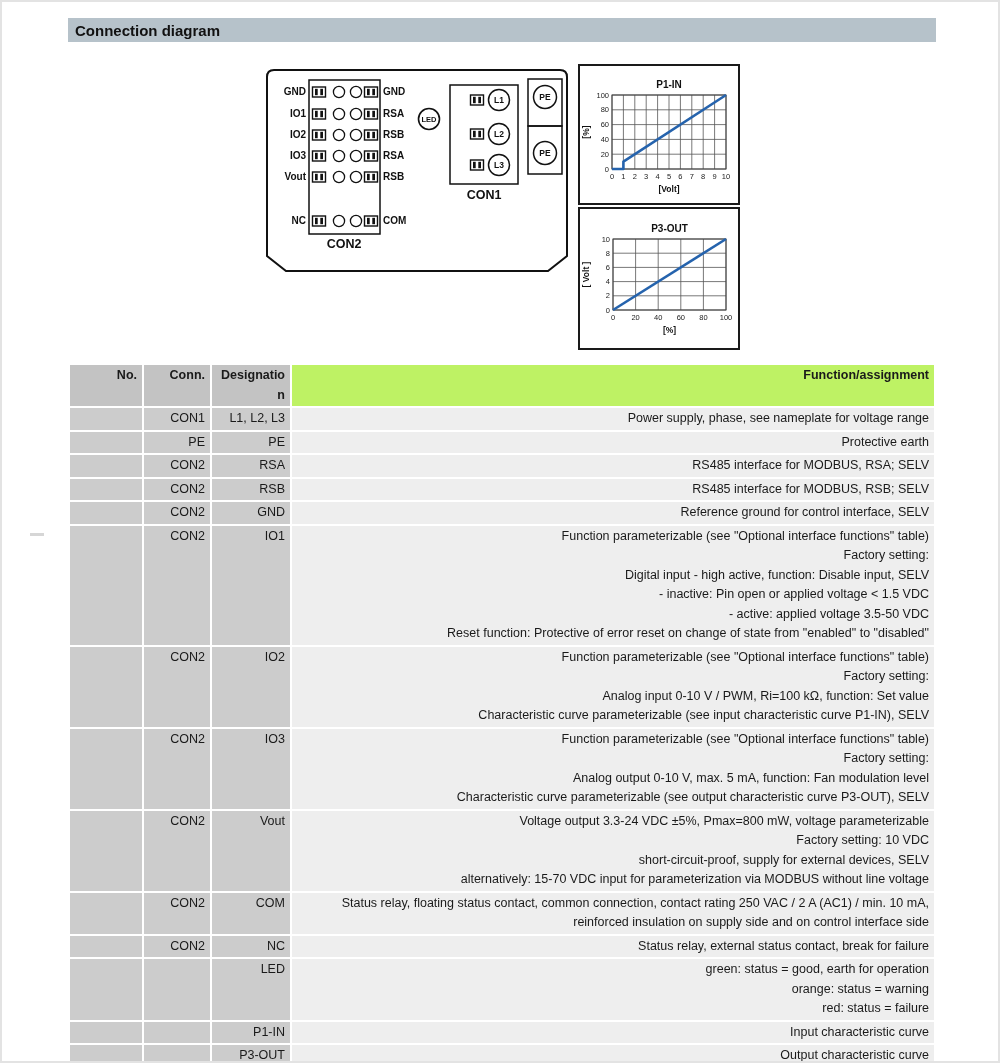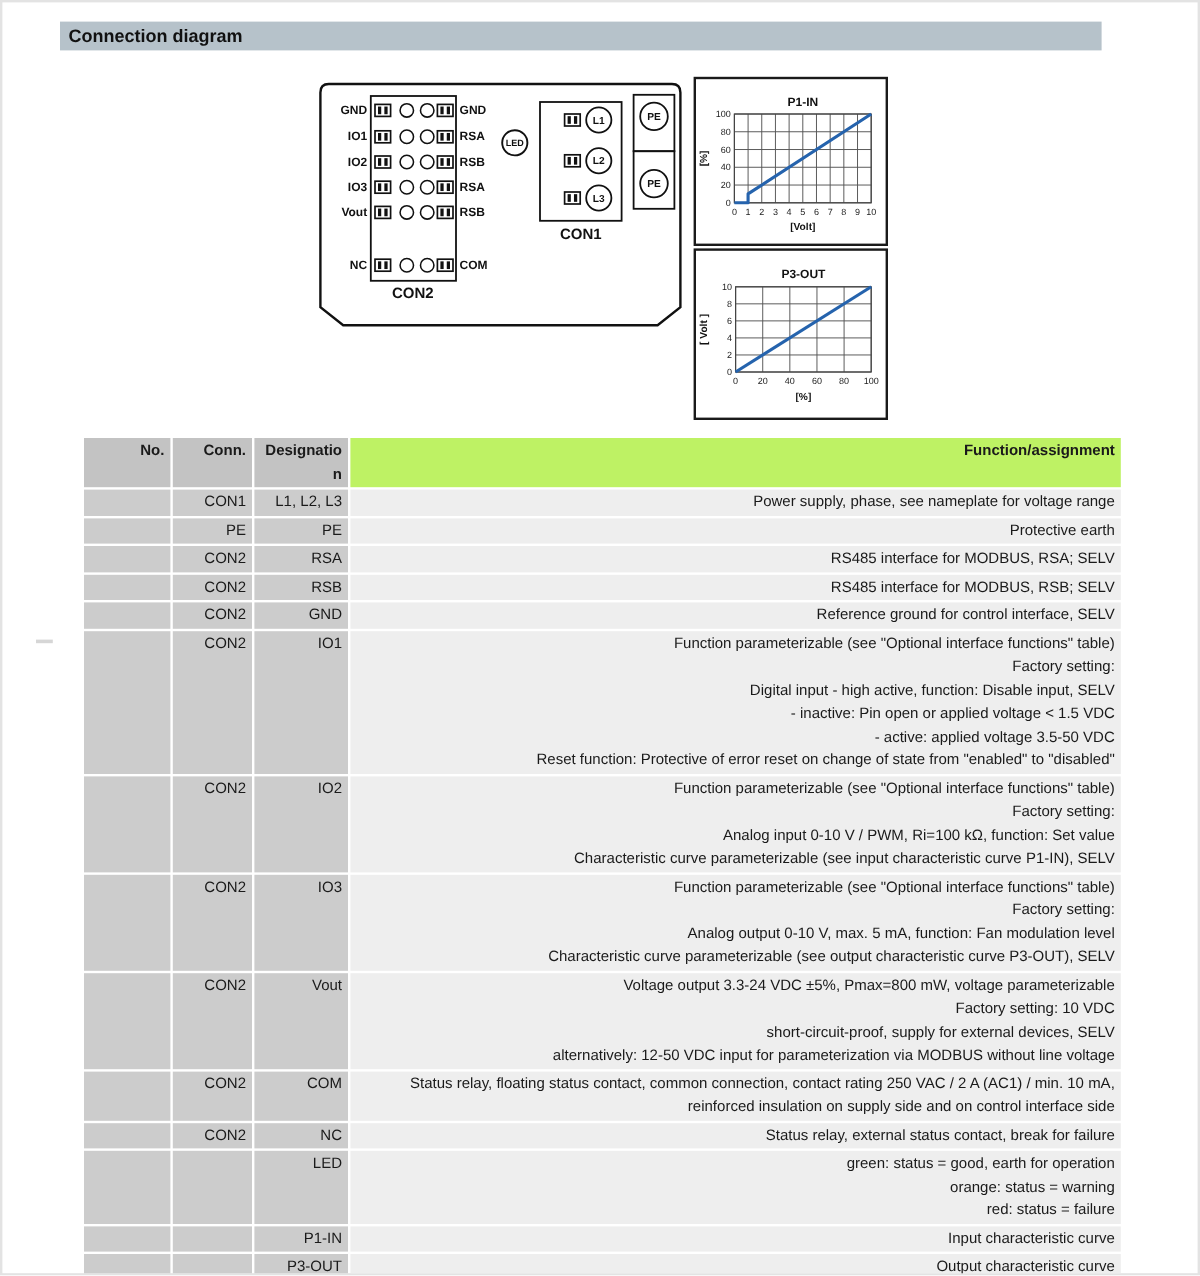--- a/index.html
+++ b/index.html
@@ -1,20 +1,20 @@
 <!DOCTYPE html>
 <html><head>
 <meta charset="utf-8">
 <style>
   html,body{margin:0;padding:0;background:#fff;}
   #page{position:relative;width:1000px;height:1063px;background:#fff;
         border:2px solid #e3e3e3;box-sizing:border-box;overflow:hidden;
         font-family:"Liberation Sans",sans-serif;color:#1a1a1a;}
   
-  .title-bar{position:absolute;left:48px;top:16px;width:868px;height:24px;
+  .title-bar{position:absolute;left:66px;top:16px;width:868px;height:24px;
              background:#b6c2ca;display:flex;align-items:center;box-sizing:border-box;padding-left:7px;}
   .title-bar span{font-size:15px;font-weight:bold;color:#111;}
   
   .margin-dash{position:absolute;left:28px;top:531px;width:14px;height:3px;background:#d6d6d6;}
   
   #device-svg{position:absolute;left:260px;top:66px;}
   .dlbl{font:bold 10px "Liberation Sans",sans-serif;fill:#111;}
   .dcon{font:bold 12.5px "Liberation Sans",sans-serif;fill:#111;}
   .dtiny{font:bold 7.5px "Liberation Sans",sans-serif;fill:#111;}
   .dsml{font:bold 8.5px "Liberation Sans",sans-serif;fill:#111;}
@@ -300,21 +300,21 @@
           </td>
         </tr>
         <tr>
           <td class="c-left"></td>
           <td class="c-left">CON2</td>
           <td class="c-left">Vout</td>
           <td class="c-fn">
             <div>Voltage output 3.3-24 VDC ±5%, Pmax=800 mW, voltage parameterizable</div>
             <div>Factory setting: 10 VDC</div>
             <div>short-circuit-proof, supply for external devices, SELV</div>
-            <div>alternatively: 12-50 VDC input for parameterization via MODBUS without line voltage</div>
+            <div>alternatively: 15-70 VDC input for parameterization via MODBUS without line voltage</div>
           </td>
         </tr>
         <tr>
           <td class="c-left"></td>
           <td class="c-left">CON2</td>
           <td class="c-left">COM</td>
           <td class="c-fn">
             <div>Status relay, floating status contact, common connection, contact rating 250 VAC / 2 A (AC1) / min. 10 mA, reinforced insulation on supply side and on control interface side</div>
           </td>
         </tr>

